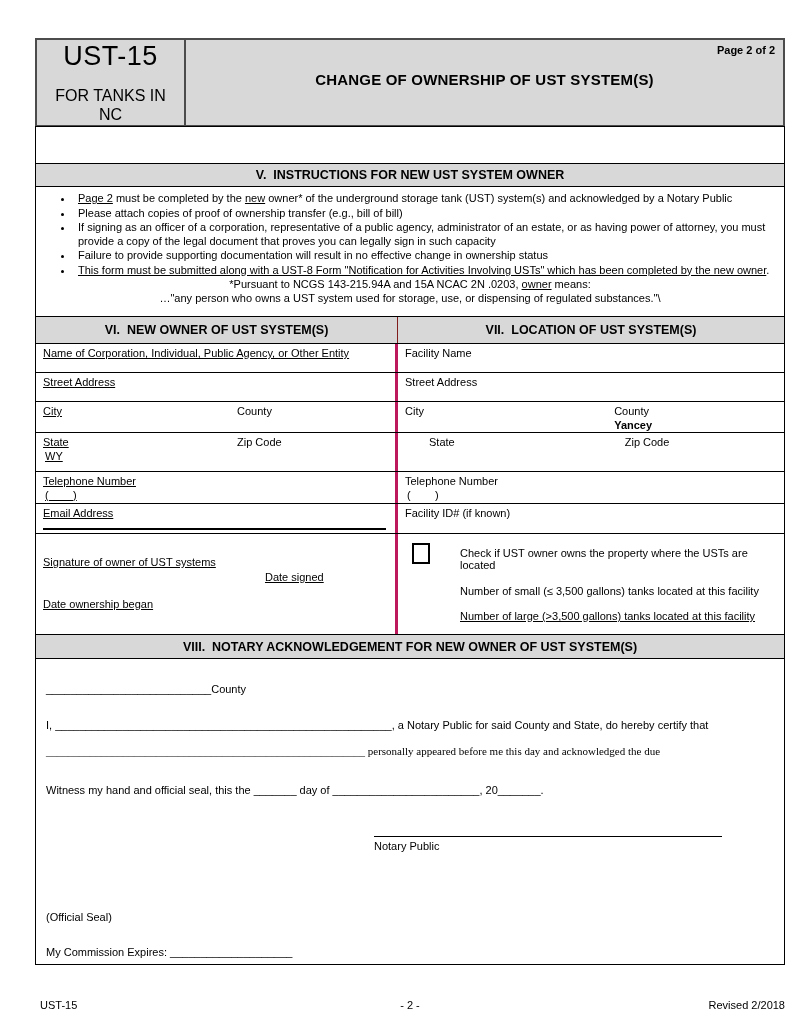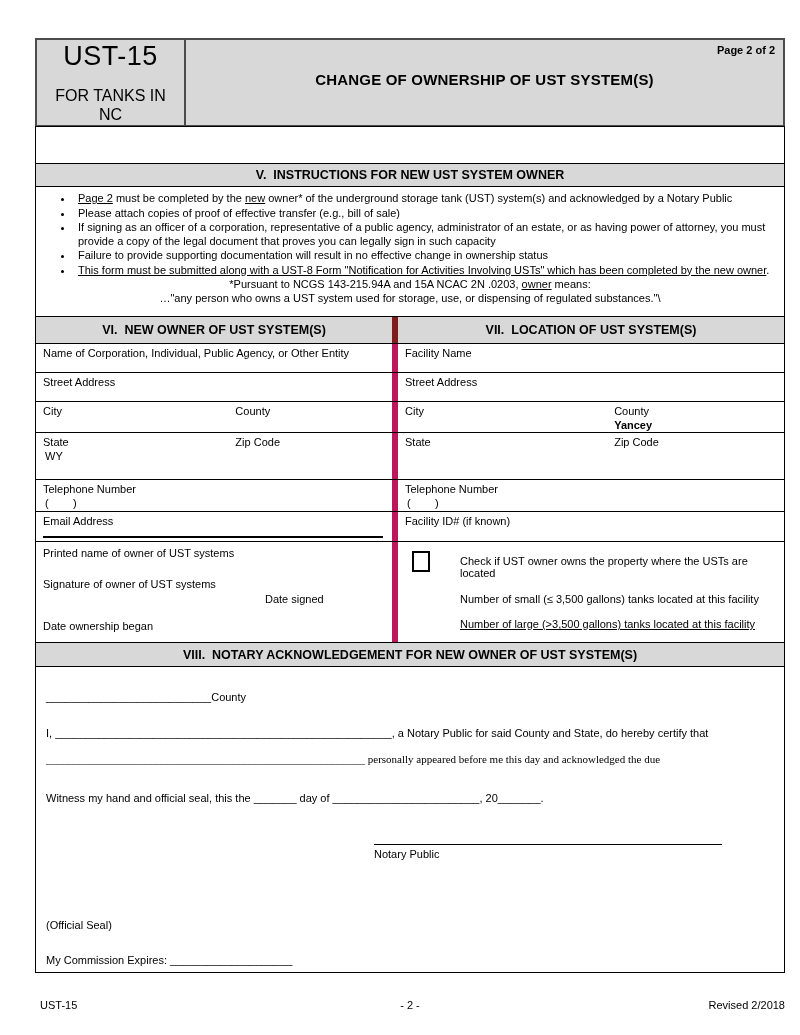--- a/index.html
+++ b/index.html
@@ -28,43 +28,43 @@
   .hdr-title { position:absolute; top:31px; left:0; width:100%; text-align:center;
                font-size:15px; font-weight:bold; letter-spacing:0.2px; }
 
   .empty-box { height:38px; border:1px solid #000; margin-top:-1px; background:#fff; }
 
   .bar { background:#d8d8d8; border:1px solid #000; margin-top:-1px; display:flex;
          align-items:center; justify-content:center; font-weight:bold; font-size:12.5px; white-space:pre; }
   .bar-v   { height:24px; }
   .bar-vi  { height:28px; display:flex; padding:0; }
   .bar-vi .half { flex:none; display:flex; align-items:center; justify-content:center; height:100%; }
-  .bar-vi .half.l { width:362px; border-right:6px solid #7f1d1d; }
+  .bar-vi .half.l { width:362px; border-right:1px solid #7f1d1d; }
   .bar-vi .half.r { flex:1; }
   .bar-viii { height:25px; }
 
   
   .instr { border:1px solid #000; margin-top:-1px; height:131px; padding:5px 10px 0 10px; font-size:11px; line-height:13.5px; }
   ul.bullets { margin:0; padding:0 0 0 28px; }
   ul.bullets li { margin:0 0 1px 0; padding-left:4px; }
   li.just { text-align:justify; }
   .centerline { text-align:center; font-size:11px; line-height:13.5px; }
 
   
   .row { display:flex; border:1px solid #000; margin-top:-1px; background:#fff; }
   .cell { position:relative; font-size:11px; padding:3px 4px 0 7px; }
-  .cell.l { width:362px; border-right:6px solid #be185d; }
+  .cell.l { width:362px; border-right:3px solid #be185d;text-decoration:underline; }
   .cell.r { flex:1; }
   .sub { position:absolute; left:56%; top:3px; }
   .val { margin:2px 0 0 2px; }
   .val-bold { position:absolute; left:56%; top:17px; font-weight:bold; }
   .h-name  { height:30px; }
   .h-street{ height:30px; }
   .h-city  { height:32px; }
-  .h-state { height:48px; }
+  .h-state { height:40px;gap:24px; }
   .h-phone { height:33px; }
   .h-email { height:31px; }
   .h-tall  { height:102px; }
   .email-line { position:absolute; left:7px; right:9px; bottom:3px; border-bottom:2px solid #000; }
 
   .owner-block div { line-height:12px; }
   .lbl-printed   { margin-top:2px; }
   .lbl-signature { margin-top:19px; }
   .lbl-datesigned{ margin-top:3px; margin-left:222px; }
   .lbl-ownership { margin-top:15px; }
@@ -111,21 +111,21 @@
         <div class="hdr-title">CHANGE OF OWNERSHIP OF UST SYSTEM(S)</div>
       </div>
     </div>
 
     <div class="empty-box"></div>
 
     <div class="bar bar-v">V.  INSTRUCTIONS FOR NEW UST SYSTEM OWNER</div>
     <div class="instr">
       <ul class="bullets">
         <li><span class="seg u">Page 2</span><span class="seg"> must be completed by the </span><span class="seg u">new</span><span class="seg"> owner* of the underground storage tank (UST) system(s) and acknowledged by a Notary Public</span></li>
-        <li><span class="seg">Please attach copies of proof of effective transfer (e.g., bill of sale)</span></li>
+        <li><span class="seg">Please attach copies of proof of ownership transfer (e.g., bill of bill)</span></li>
         <li><span class="seg">If signing as an officer of a corporation, representative of a public agency, administrator of an estate, or as having power of attorney, you must provide a copy of the legal document that proves you can legally sign in such capacity</span></li>
         <li><span class="seg">Failure to provide supporting documentation will result in no effective change in ownership status</span></li>
         <li class="just"><span class="seg u">This form must be submitted along with a UST-8 Form "Notification for Activities Involving USTs" which has been completed by the new owner</span><span class="seg">.</span></li>
       </ul>
       <div class="centerline"><span class="seg">*Pursuant to NCGS 143-215.94A and 15A NCAC 2N .0203, </span><span class="seg u">owner</span><span class="seg"> means:</span></div>
       <div class="centerline">…"any person who owns a UST system used for storage, use, or dispensing of regulated substances."\</div>
     </div>
 
     <div class="bar bar-vi">
       <div class="half l">VI.  NEW OWNER OF UST SYSTEM(S)</div>
@@ -190,21 +190,20 @@
         <span>Email Address</span>
         <div class="email-line"></div>
       </div>
       <div class="cell r">
         <span>Facility ID# (if known)</span>
       </div>
     </div>
 
     <div class="row h-tall">
       <div class="cell l owner-block">
-        <div class="lbl-printed">Printed name of owner of UST systems</div>
         <div class="lbl-signature">Signature of owner of UST systems</div>
         <div class="lbl-datesigned">Date signed</div>
         <div class="lbl-ownership">Date ownership began</div>
       </div>
       <div class="cell r">
         <div class="checkbox"></div>
         <div class="chk-lines">
           <div class="line1">Check if UST owner owns the property where the USTs are located</div>
           <div class="line2">Number of small (≤ 3,500 gallons) tanks located at this facility</div>
           <div class="line3">Number of large (&gt;3,500 gallons) tanks located at this facility</div>

